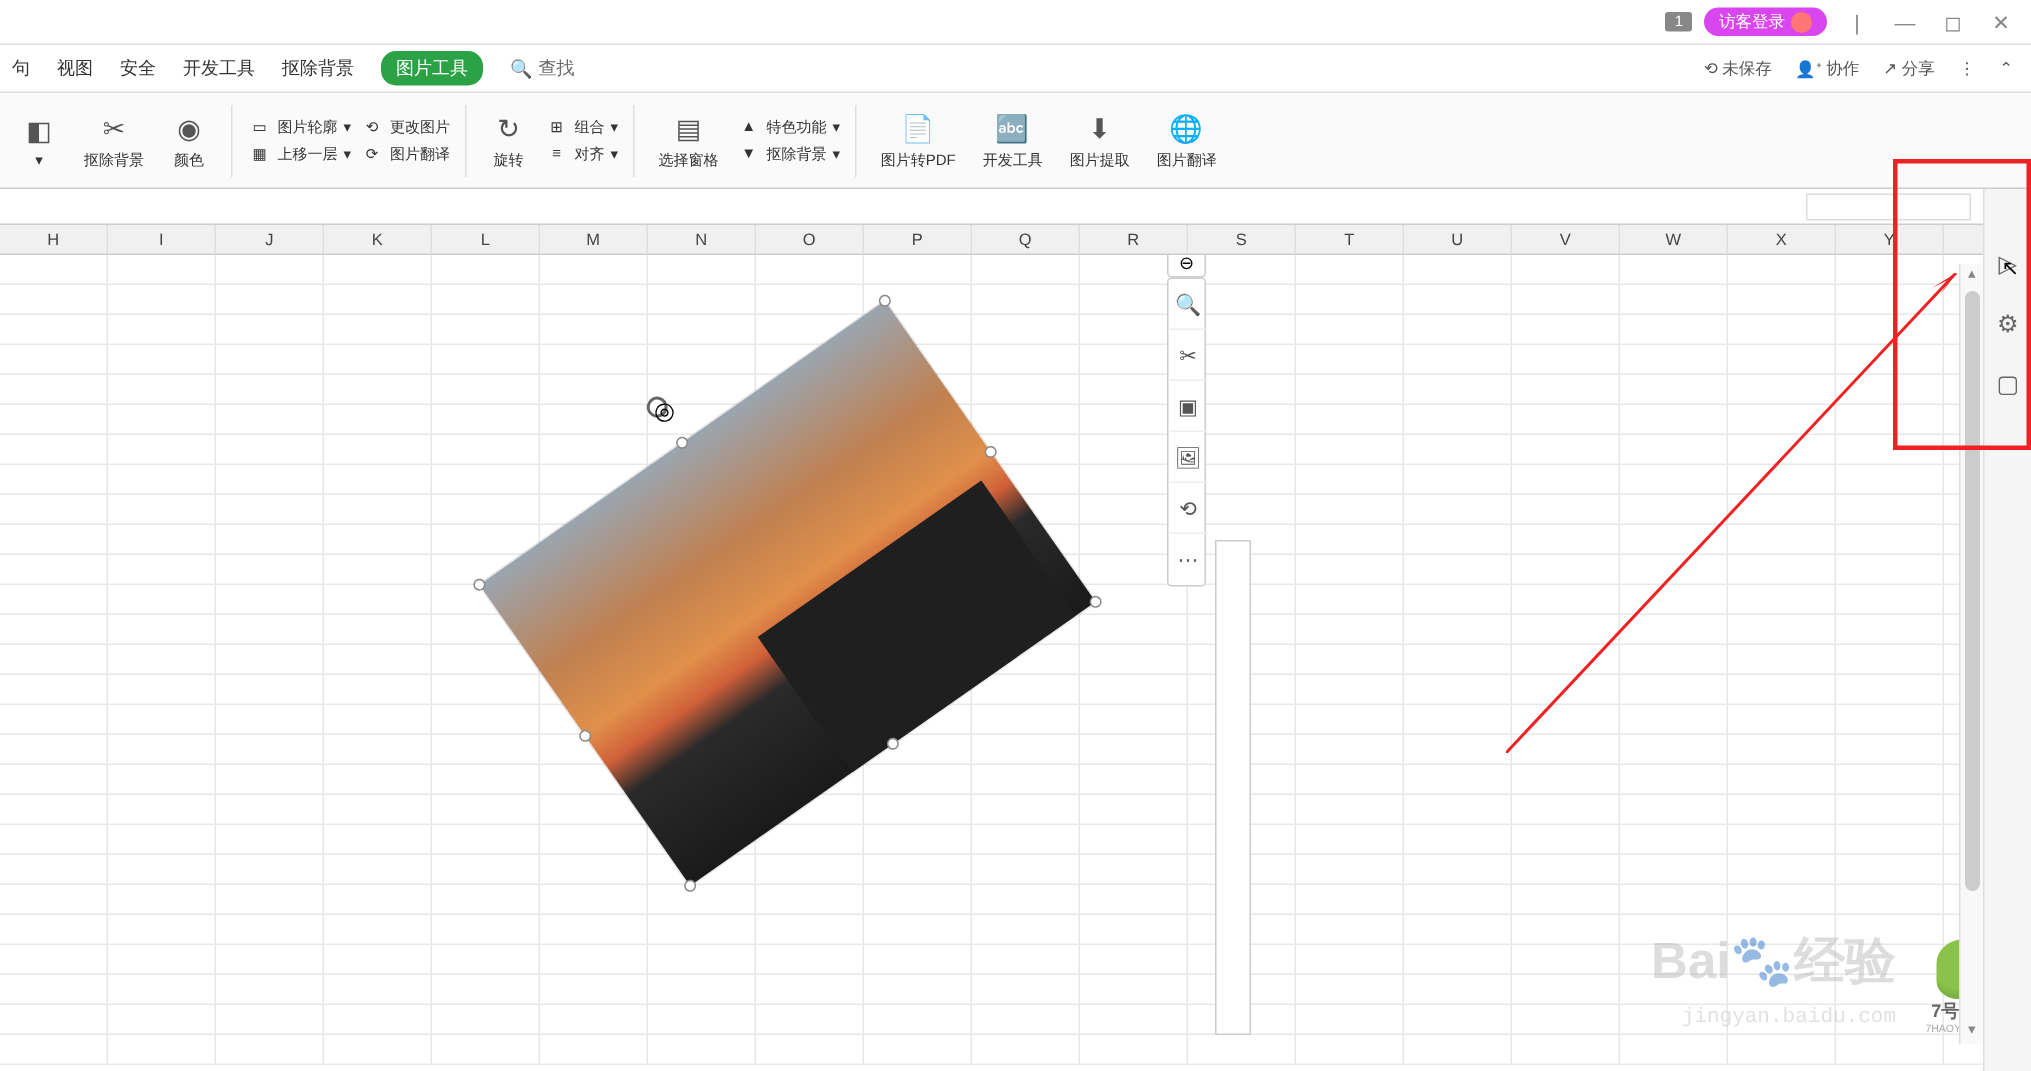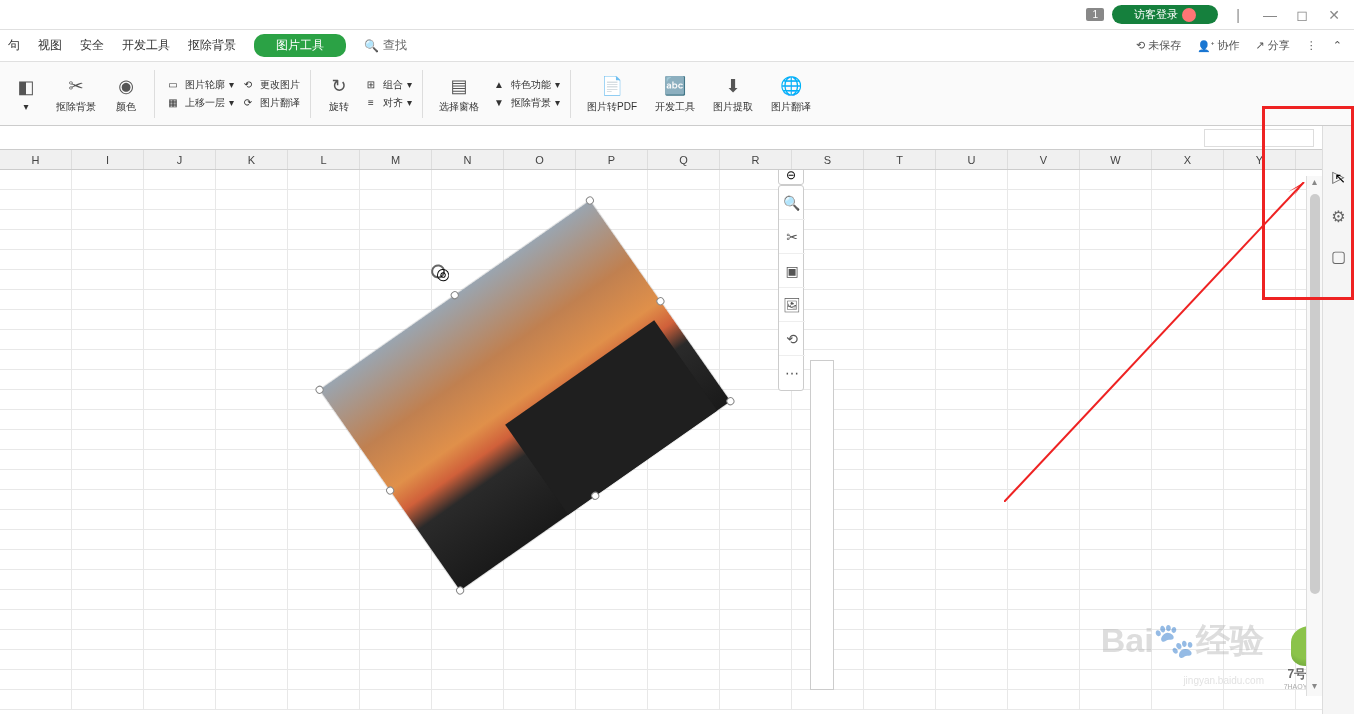--- a/index.html
+++ b/index.html
@@ -1,26 +1,26 @@
 <!DOCTYPE html>
 <html><head>
 <meta charset="utf-8">
 <style>
 * { margin: 0; padding: 0; box-sizing: border-box; font-family: "Microsoft YaHei", sans-serif; }
 body { width: 1354px; height: 714px; background: #fff; overflow: hidden; position: relative; }
 
 .titlebar { height: 30px; display: flex; justify-content: flex-end; align-items: center; padding: 0 8px; gap: 8px; border-bottom: 1px solid #e0e0e0; }
 .tab-num { background: #888; color: #fff; font-size: 10px; padding: 1px 6px; border-radius: 2px; }
-.login-btn { background: #15803d; color: #fff; font-size: 11px; padding: 2px 22px; border-radius: 10px; display: flex; align-items: center; gap: 4px; }
+.login-btn { background: #d946ef; color: #fff; font-size: 11px; padding: 2px 10px; border-radius: 10px; display: flex; align-items: center; gap: 4px; }
 .avatar-circle { width: 14px; height: 14px; background: #ff7575; border-radius: 50%; }
 .win-btn { width: 24px; height: 24px; display: flex; align-items: center; justify-content: center; color: #888; font-size: 14px; cursor: pointer; }
 
 .menubar { height: 32px; display: flex; align-items: center; padding: 0 8px; gap: 18px; border-bottom: 1px solid #e0e0e0; position: relative; }
 .menu-item { font-size: 12px; color: #333; cursor: pointer; }
-.menu-item.active { background: #2ba245; color: #fff; padding: 3px 22px; border-radius: 10px; }
+.menu-item.active { background: #2ba245; color: #fff; padding: 3px 10px; border-radius: 10px; }
 .search-box { display: flex; align-items: center; gap: 4px; color: #666; font-size: 12px; }
 .menu-right { position: absolute; right: 12px; display: flex; gap: 16px; align-items: center; font-size: 11px; color: #555; }
 .menu-right span { display: flex; align-items: center; gap: 3px; }
 
 .ribbon { height: 64px; display: flex; align-items: center; padding: 4px 8px; gap: 6px; border-bottom: 1px solid #ccc; background: #fafafa; }
 .rgroup { display: flex; flex-direction: column; align-items: center; gap: 2px; padding: 2px 6px; }
 .rgroup .ricon { width: 24px; height: 24px; display: flex; align-items: center; justify-content: center; font-size: 18px; color: #555; }
 .rgroup .rlabel { font-size: 10px; color: #333; white-space: nowrap; }
 .rsep { width: 1px; height: 48px; background: #ddd; margin: 0 4px; }
 .rstack { display: flex; flex-direction: column; gap: 2px; }
@@ -56,21 +56,21 @@
 .vscroll { position: absolute; right: 32px; top: 176px; width: 16px; height: 520px; border-left: 1px solid #ddd; background: #f8f8f8; }
 .vs-track { position: absolute; top: 18px; bottom: 18px; width: 100%; }
 .vs-thumb { position: absolute; top: 0; width: 10px; left: 3px; height: 400px; background: #ccc; border-radius: 5px; }
 .vs-arrow { position: absolute; width: 100%; height: 16px; text-align: center; font-size: 10px; color: #888; }
 
 .red-box { position: absolute; right: 0; top: 106px; width: 92px; height: 194px; border: 3px solid #e22; pointer-events: none; }
 .red-arrow { position: absolute; right: 30px; top: 182px; width: 320px; height: 320px; pointer-events: none; }
 
 .watermark1 { position: absolute; right: 90px; bottom: 50px; font-size: 34px; font-weight: bold; color: rgba(180,180,180,0.45); }
 .watermark1 span.exp { color: rgba(180,180,180,0.45); }
-.watermark2 { position: absolute; right: 90px; bottom: 28px; font-size: 10px; color: rgba(180,180,180,0.4); }
+.watermark2 { position: absolute; right: 90px; bottom: 28px; font-size: 14px; color: rgba(180,180,180,0.4); font-family: Liberation Mono, monospace; }
 .watermark3 { position: absolute; right: 8px; bottom: 24px; display: flex; flex-direction: column; align-items: center; }
 .wm3-icon { width: 48px; height: 40px; background: radial-gradient(circle at 30% 40%, #8bc34a 40%, #689f38 70%); border-radius: 40% 40% 30% 30%; position: relative; }
 .wm3-text { font-size: 12px; font-weight: bold; color: #666; }
 .wm3-sub { font-size: 7px; color: #aaa; }
 
 .cursor-ptr { position: absolute; right: 8px; top: 170px; font-size: 14px; color: #000; }
 </style>
 </head>
 <body>
 

